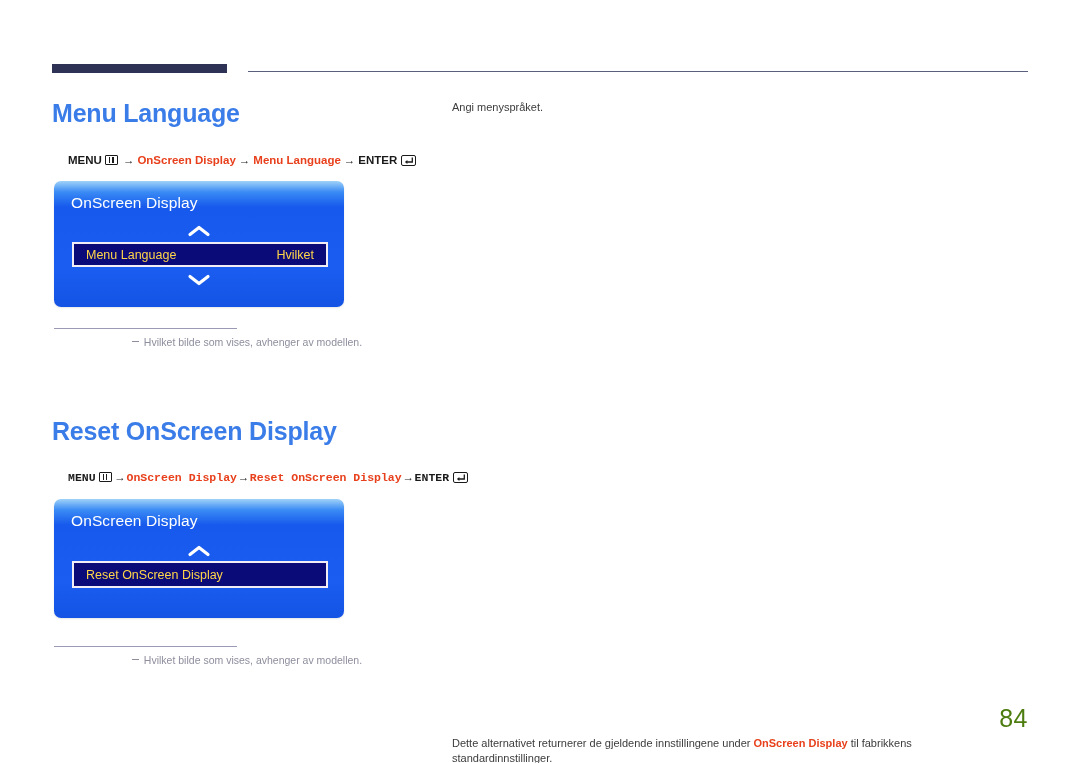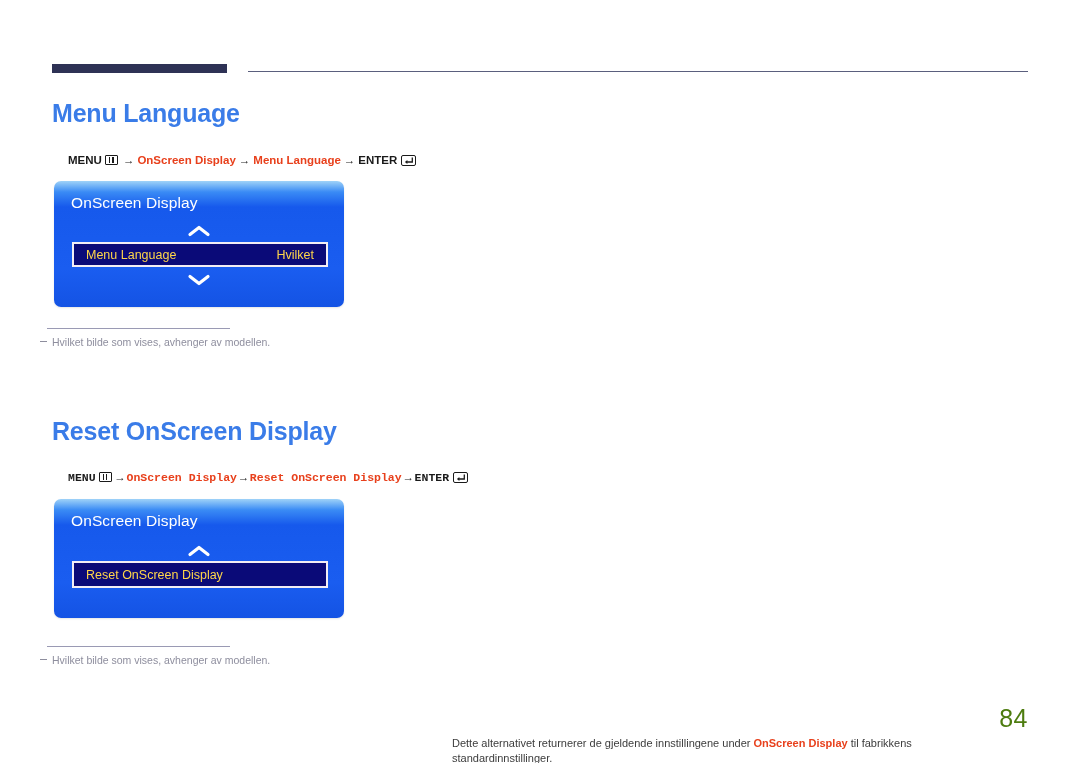--- a/index.html
+++ b/index.html
@@ -165,22 +165,23 @@
   #osd1-row       { left: 18px; top: 61px; width: 256px; height: 25px; }
   #osd1-chev-down { top: 93px; }
 
   
   #osd2-chev-up   { top: 46px; }
   #osd2-row       { left: 18px; top: 62px; width: 256px; height: 27px; }
 
   
   .foot {
     position: absolute;
-    left: 40px;
+    left: 47px;
     width: 400px;
+    text-align: center;
   }
   #section-1 .foot { top: 328px; }
   #section-2 .foot { top: 328px; }
   .foot .fline {
     width: 183px;
     height: 1px;
     background: #9a9ab4;
     margin-left: 7px;
   }
   .foot .ftxt {
@@ -280,20 +281,21 @@
         </svg>
     </div>
   </div>
 
   <div class="foot">
     <div class="fline"></div>
     <div class="ftxt"><span class="fdash"></span><span>Hvilket bilde som vises, avhenger av modellen.</span></div>
   </div>
 
   <div class="desc" id="desc-1">
+    <div class="d-main">Angi menyspråket.</div>
   </div>
 </div>
 
 <div class="section" id="section-2">
 
   <div class="heading">Reset OnScreen Display</div>
 
   <div class="breadcrumb">
     <span>MENU</span><span class="ic-menu"></span><span class="arrow">→</span><span class="red">OnScreen Display</span><span class="arrow">→</span><span class="red">Reset OnScreen Display</span><span class="arrow">→</span><span>ENTER</span><span class="ic-enter">
         <svg width="12" height="11" viewBox="0 0 12 11">

